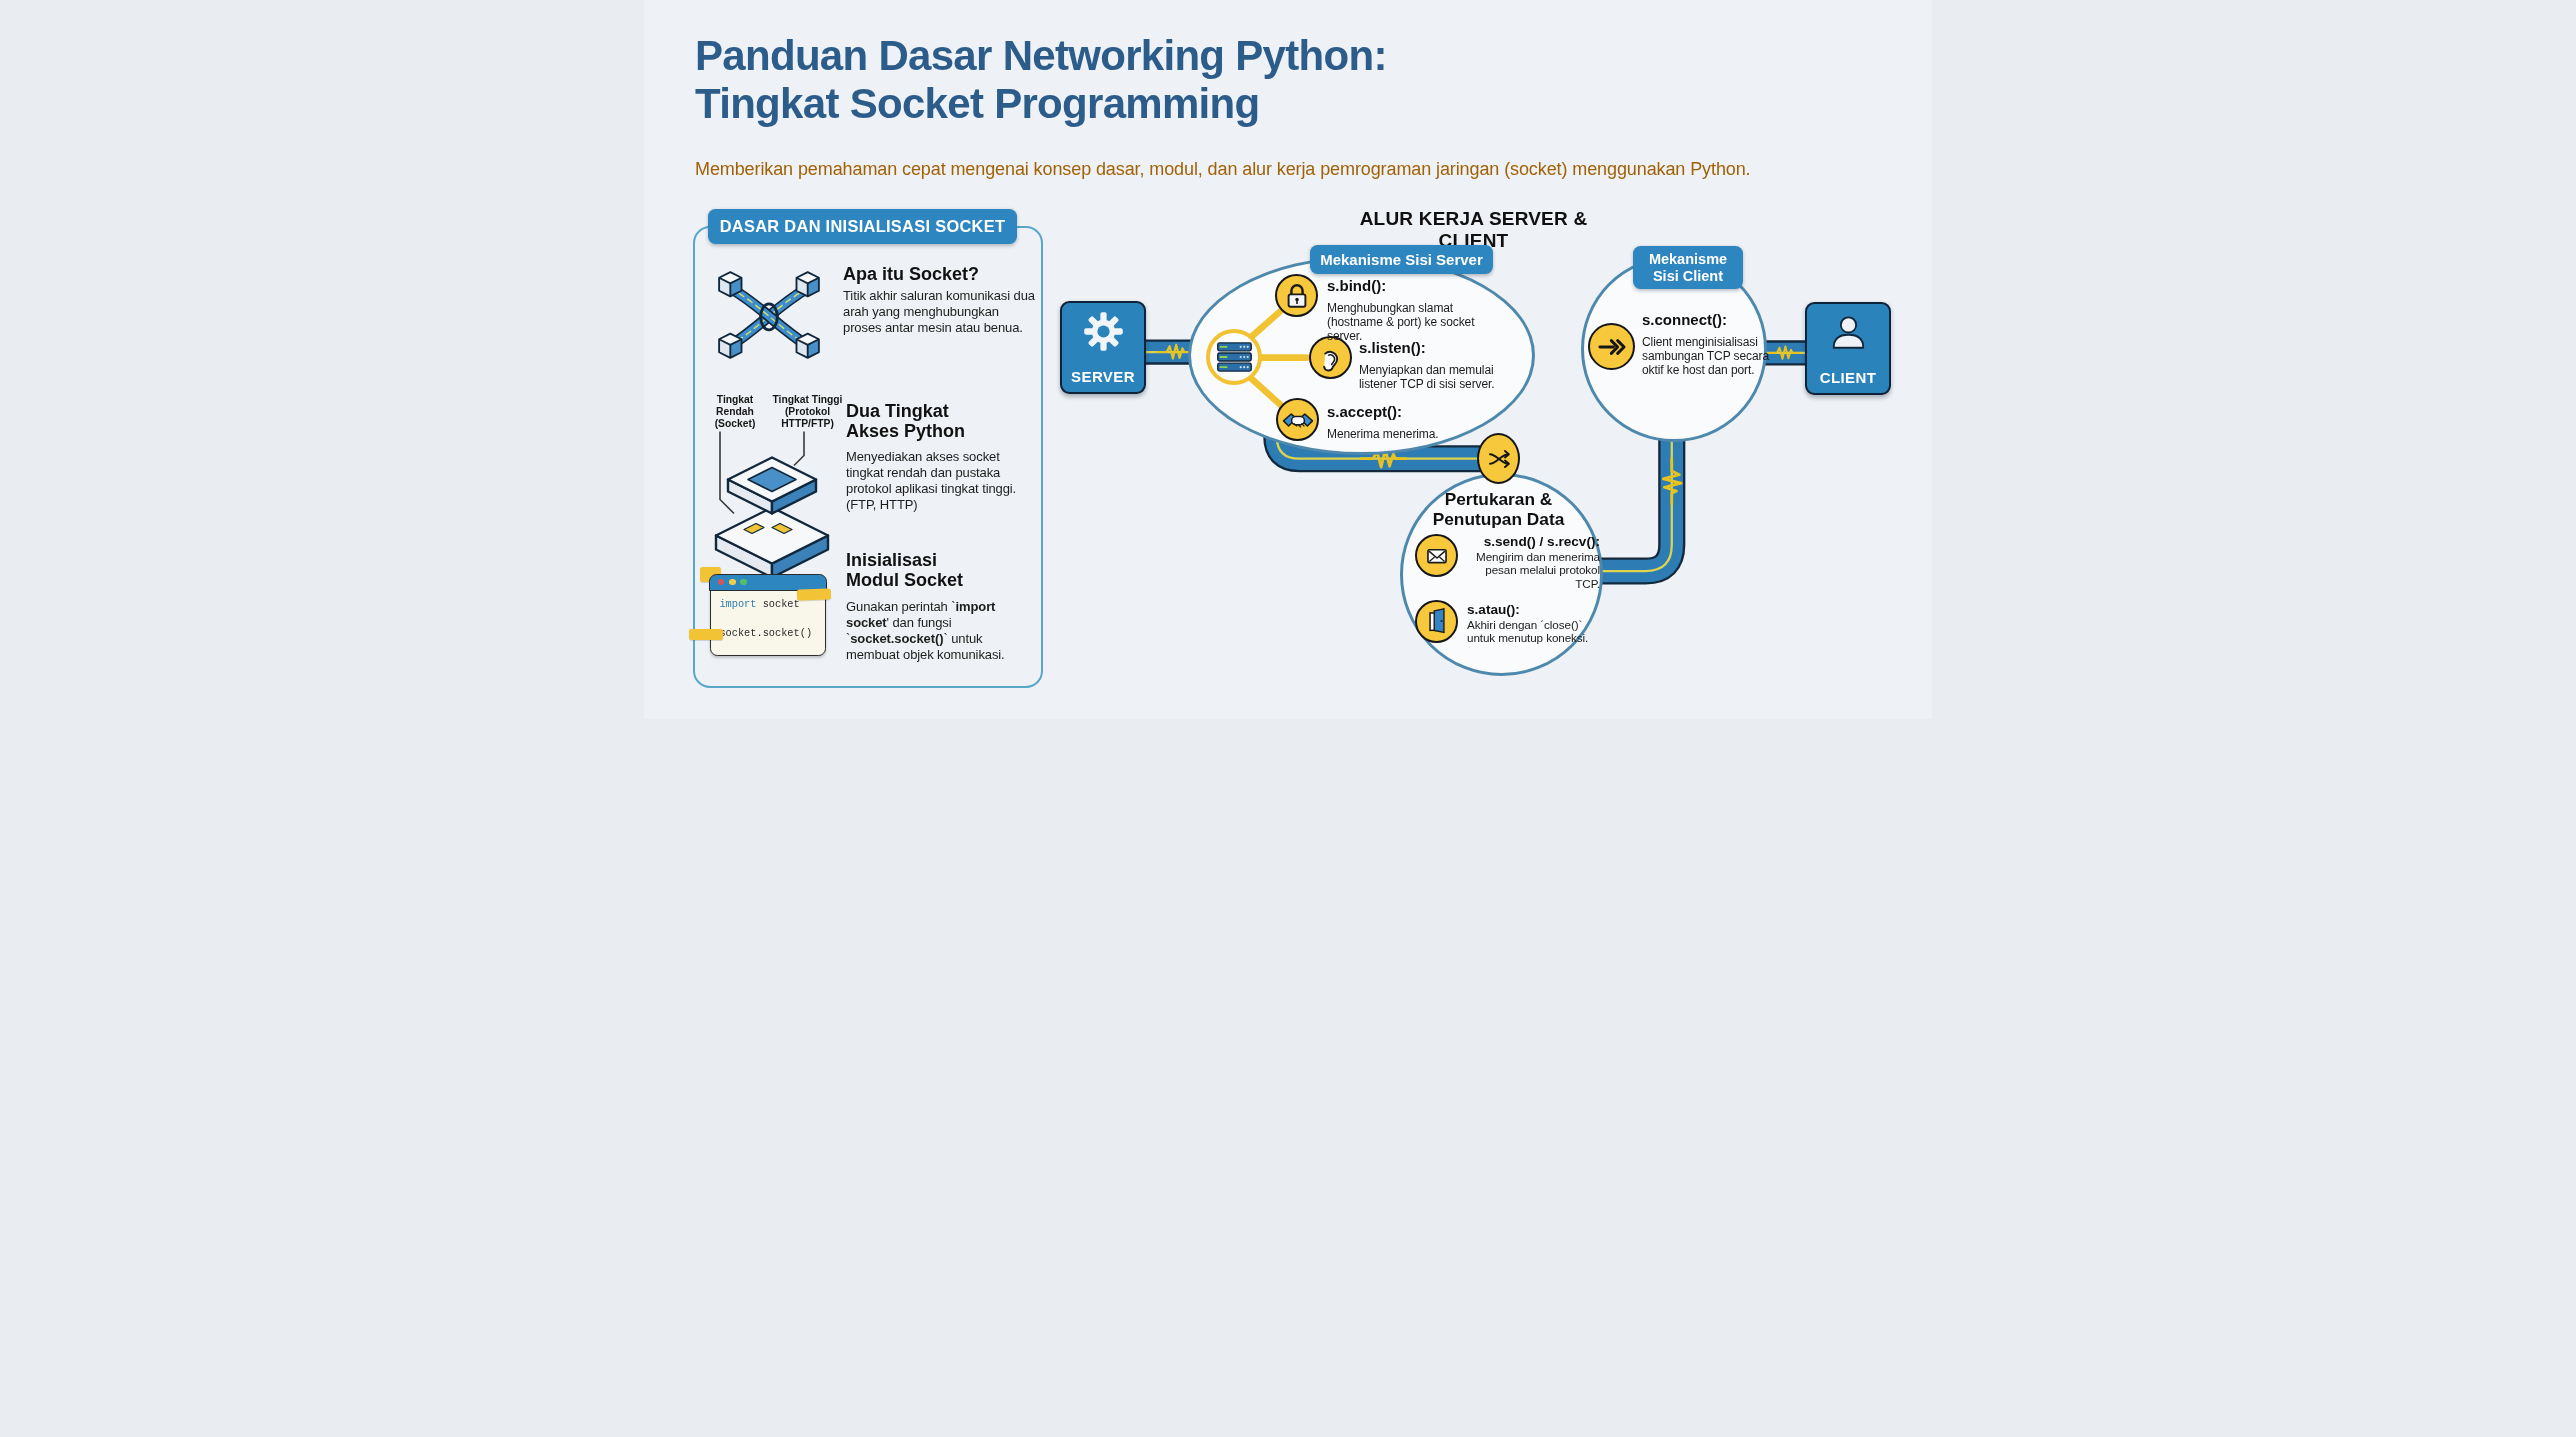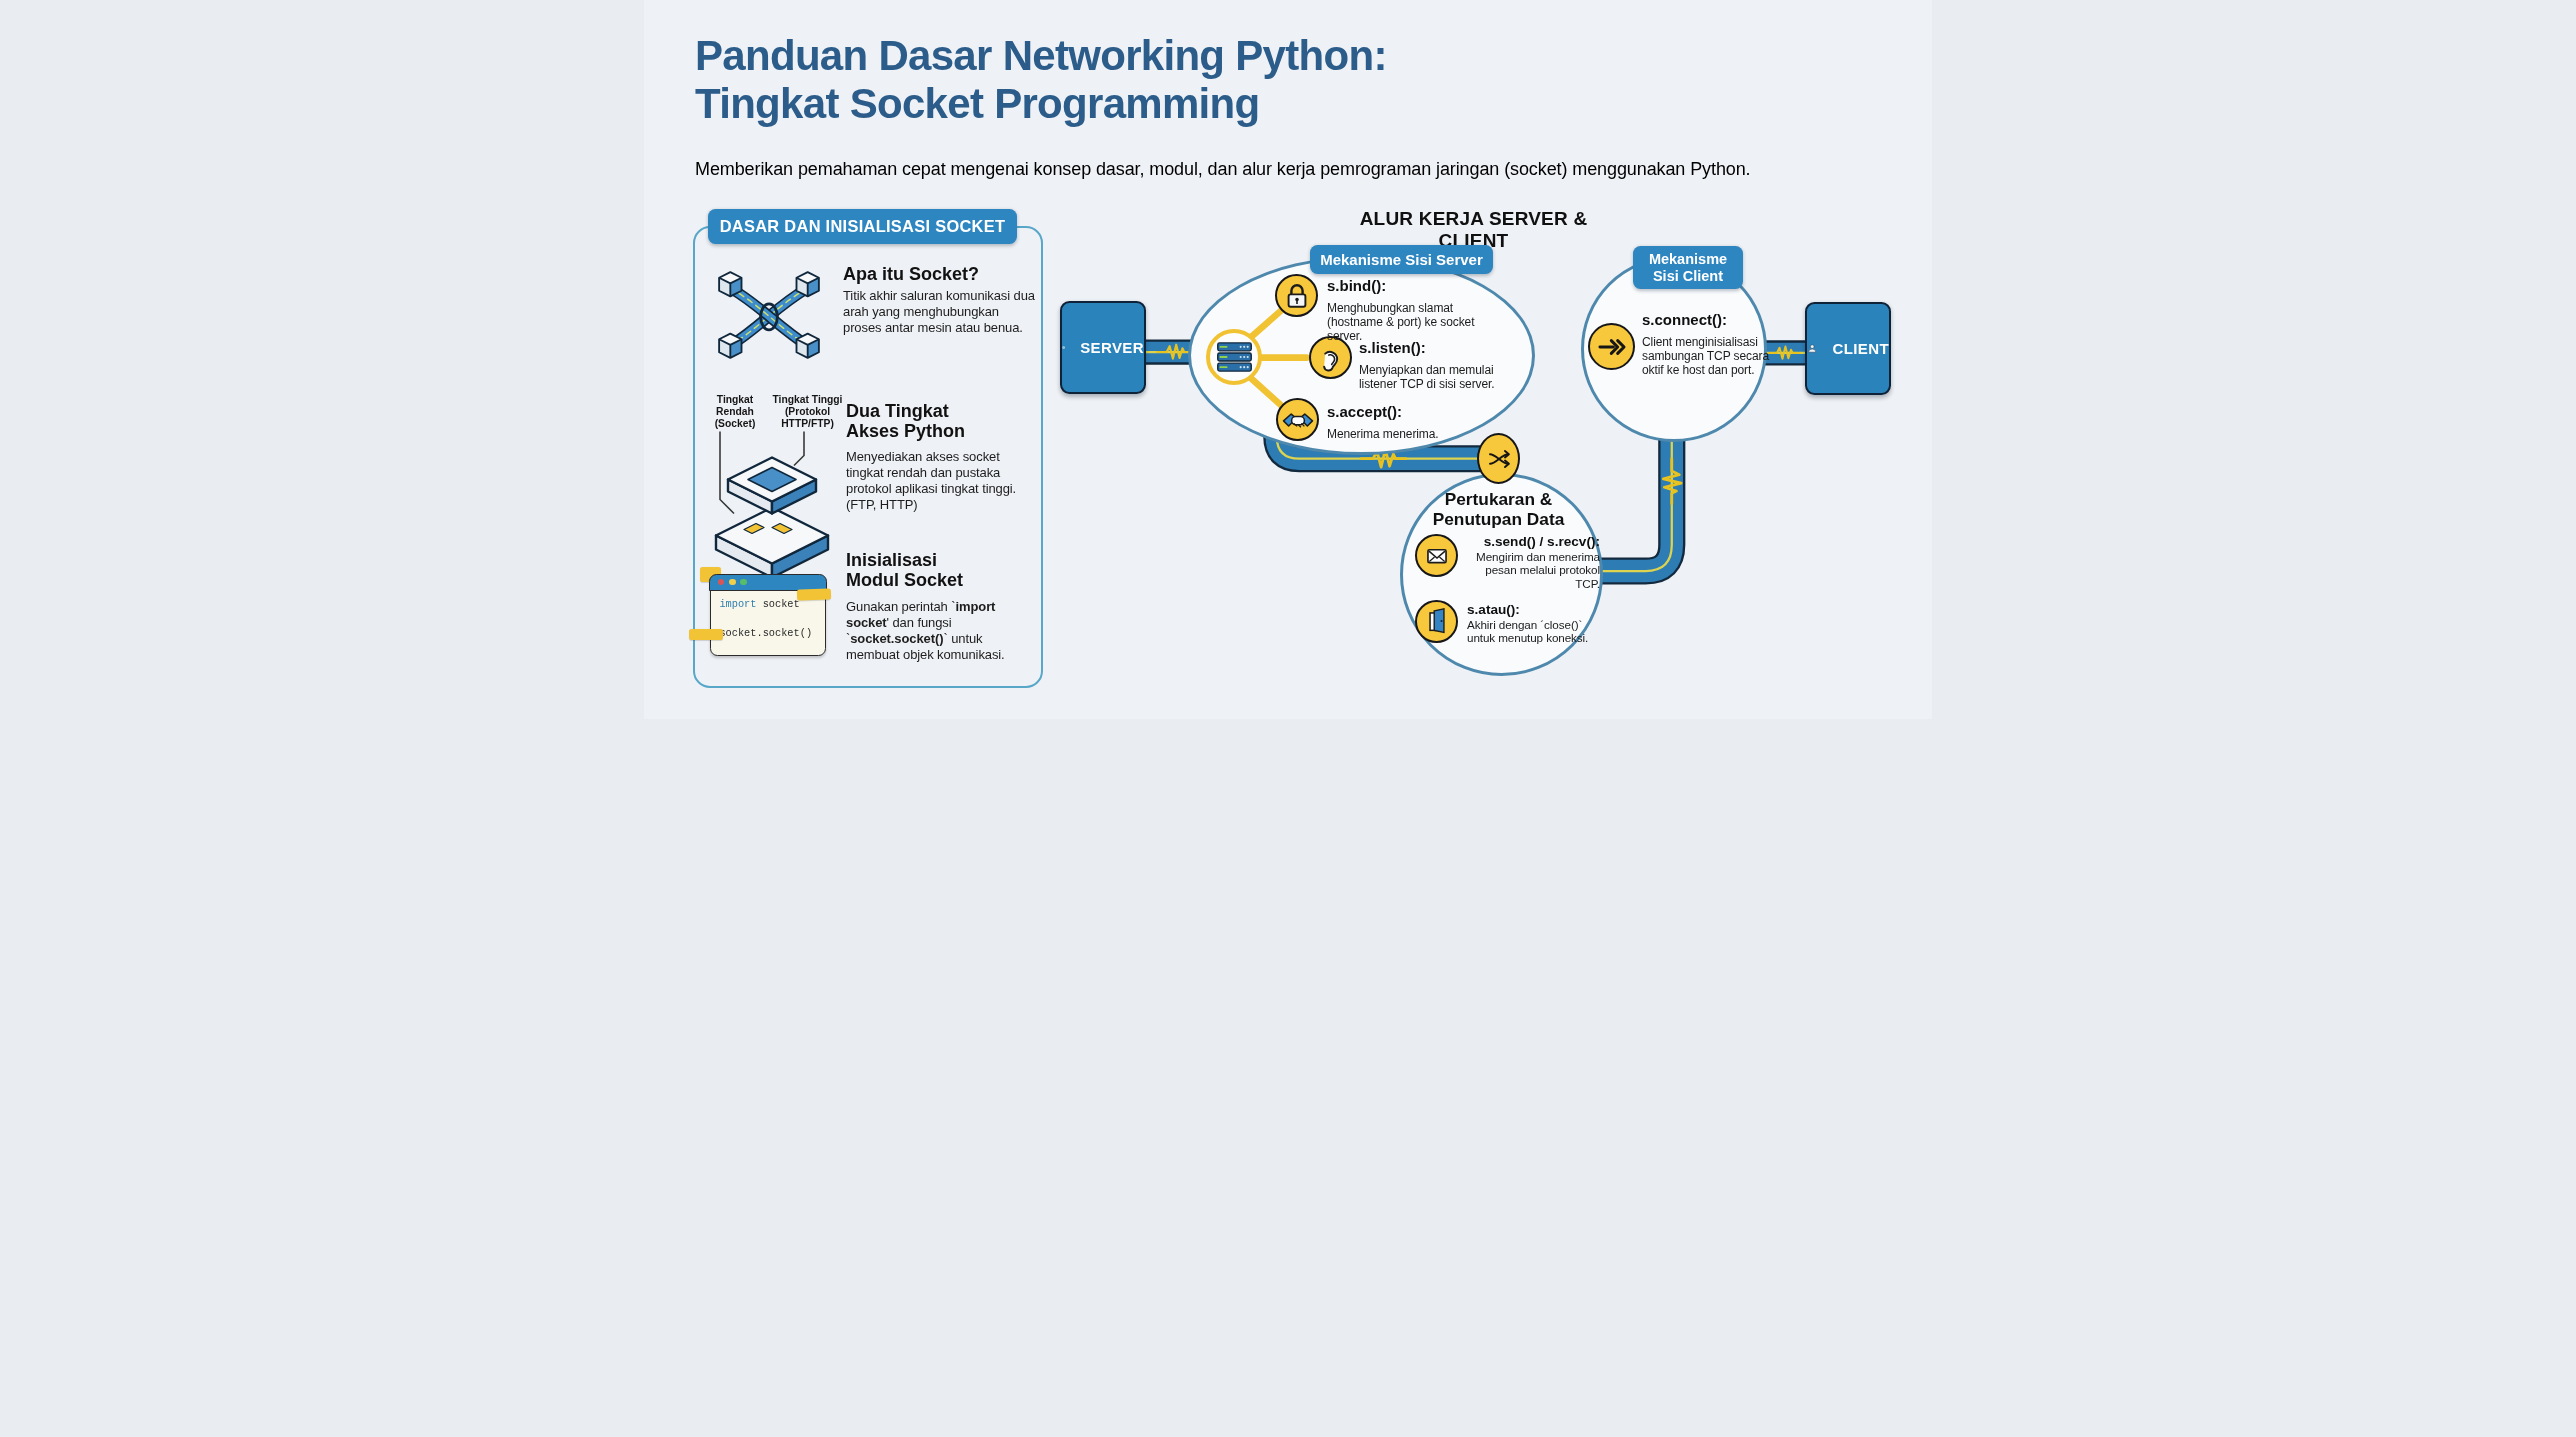--- a/index.html
+++ b/index.html
@@ -8,21 +8,21 @@
     background:#eef1f5;overflow:hidden;
     font-family:"Liberation Sans","DejaVu Sans",sans-serif;color:#161616;
   }
   .abs{position:absolute;}
   .preline{white-space:pre-line;}
   svg{display:block;}
 
   
   .title{left:51px;top:32px;font-size:42px;line-height:1.15;font-weight:800;
          color:#2b5c8a;letter-spacing:-0.7px;}
-  .subtitle{left:51px;top:159px;font-size:18px;color:#000000;width:1179px;letter-spacing:-0.1px;}
+  .subtitle{left:51px;top:159px;font-size:18px;color:#a16207;width:1179px;letter-spacing:-0.1px;}
 
   
   .panel{left:49px;top:226px;width:346px;height:458px;border:2.8px solid #58a7c9;
          border-radius:17px;z-index:1;}
   .badge{background:#2e86c1;color:#fff;font-weight:700;border-radius:7.5px;
          display:flex;align-items:center;justify-content:center;text-align:center;
          box-shadow:0 1.9px 3.7px rgba(20,40,60,.28);z-index:6;}
   .panel-badge{left:64px;top:209px;width:309px;height:35px;font-size:16.4px;letter-spacing:0.3px;}
 
   .sec-h{font-size:18px;font-weight:800;color:#111;line-height:1.12;z-index:5;}
@@ -41,21 +41,21 @@
 
   
   .flow-heading{left:689px;top:208px;width:281px;text-align:center;font-size:19px;
                 font-weight:800;letter-spacing:0.2px;z-index:5;color:#101010;}
   .bigcircle{border:3.7px solid #4e89ad;background:#f9fbfd;border-radius:50%;z-index:2;}
   .server-circle{left:544px;top:256px;width:341px;height:193px;}
   .client-circle{left:937px;top:256px;width:180px;height:180px;}
   .data-circle{left:756px;top:473px;width:197px;height:197px;}
 
   .node{background:#2b83bb;border:2.8px solid #0e2238;border-radius:9.4px;z-index:4;
-        display:flex;flex-direction:row;align-items:center;justify-content:center;gap:15px;
+        display:flex;flex-direction:column;align-items:center;justify-content:center;gap:15px;
         box-shadow:0 2.8px 4.7px rgba(10,30,50,.3);}
   .node-label{color:#fff;font-weight:700;font-size:15px;letter-spacing:0.4px;}
   .server-node{left:416px;top:301px;width:82px;height:89px;}
   .client-node{left:1161px;top:302px;width:82px;height:89px;}
 
   .server-badge{left:666px;top:245px;width:183px;height:29px;font-size:15px;}
   .client-badge{left:989px;top:246px;width:110px;height:43px;font-size:14.5px;line-height:1.16;}
 
   .hub{left:562px;top:329px;width:56px;height:56px;box-sizing:border-box;border:4.7px solid #f1c232;
        border-radius:50%;background:#fdfdfd;z-index:3;display:flex;align-items:center;justify-content:center;}

